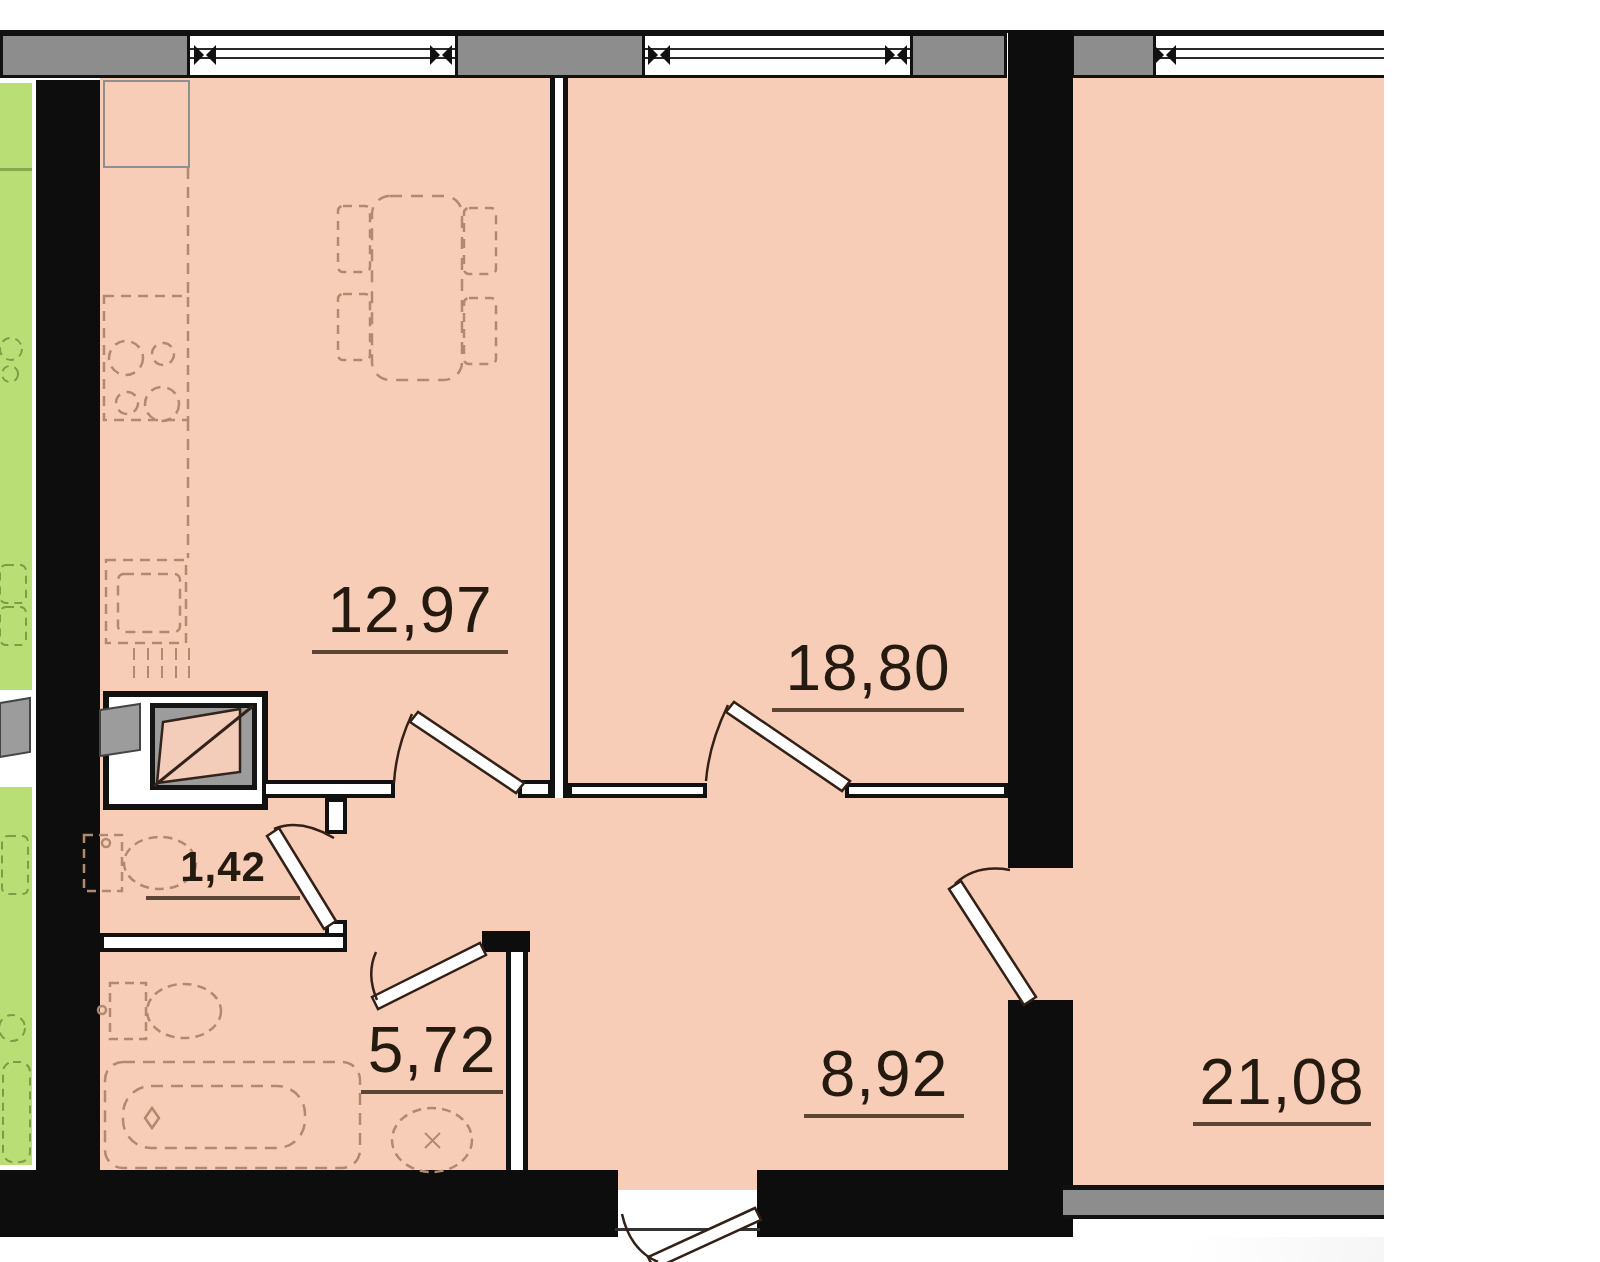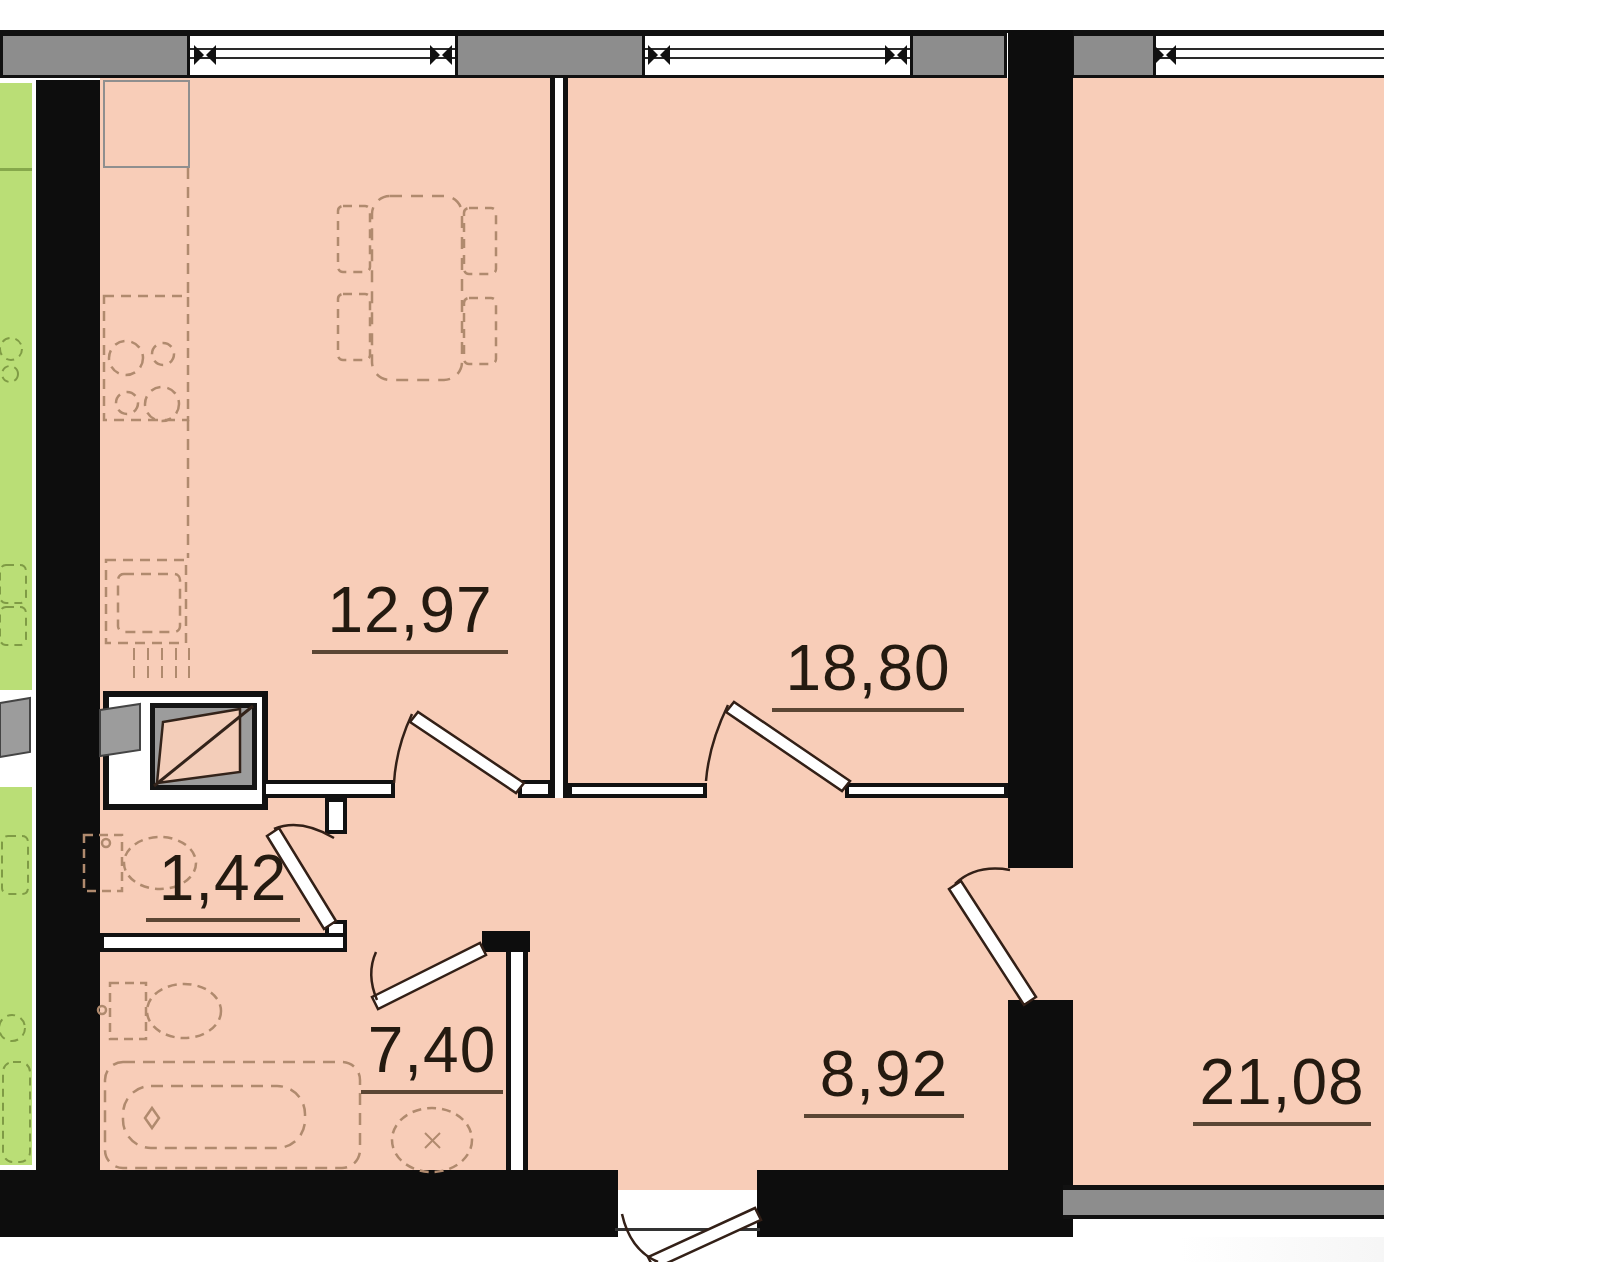--- a/index.html
+++ b/index.html
@@ -200,20 +200,20 @@
       <rect x="0" y="565" width="26" height="38" rx="6"></rect>
       <rect x="0" y="607" width="26" height="38" rx="6"></rect>
       <rect x="2" y="836" width="26" height="58" rx="6"></rect>
       <circle cx="12" cy="1028" r="13"></circle>
       <rect x="3" y="1062" width="27" height="100" rx="10"></rect>
     </g>
   </svg>
 
   <div class="abs area-label" style="left:312px;top:578px;width:196px;">12,97</div>
   <div class="abs area-label" style="left:772px;top:636px;width:192px;">18,80</div>
-  <div class="abs area-label" style="left:146px;top:846px;width:154px;font-size:64px;">1,42</div>
-  <div class="abs area-label" style="left:361px;top:1018px;width:142px;">7,40</div>
+  <div class="abs area-label" style="left:146px;top:846px;width:154px;font-size:42px;font-weight:bold;">1,42</div>
+  <div class="abs area-label" style="left:361px;top:1018px;width:142px;">5,72</div>
   <div class="abs area-label" style="left:804px;top:1042px;width:160px;">8,92</div>
   <div class="abs area-label" style="left:1193px;top:1050px;width:178px;">21,08</div>
 
   <div class="abs" style="left:900px;top:1237px;width:700px;height:25px;background:linear-gradient(to right,#ffffff 40%,#ececec 100%);"></div>
   <div class="abs" style="left:1580px;top:1100px;width:20px;height:140px;background:linear-gradient(to bottom,#ffffff,#ededed);"></div>
 </div>
 
 </body></html>

